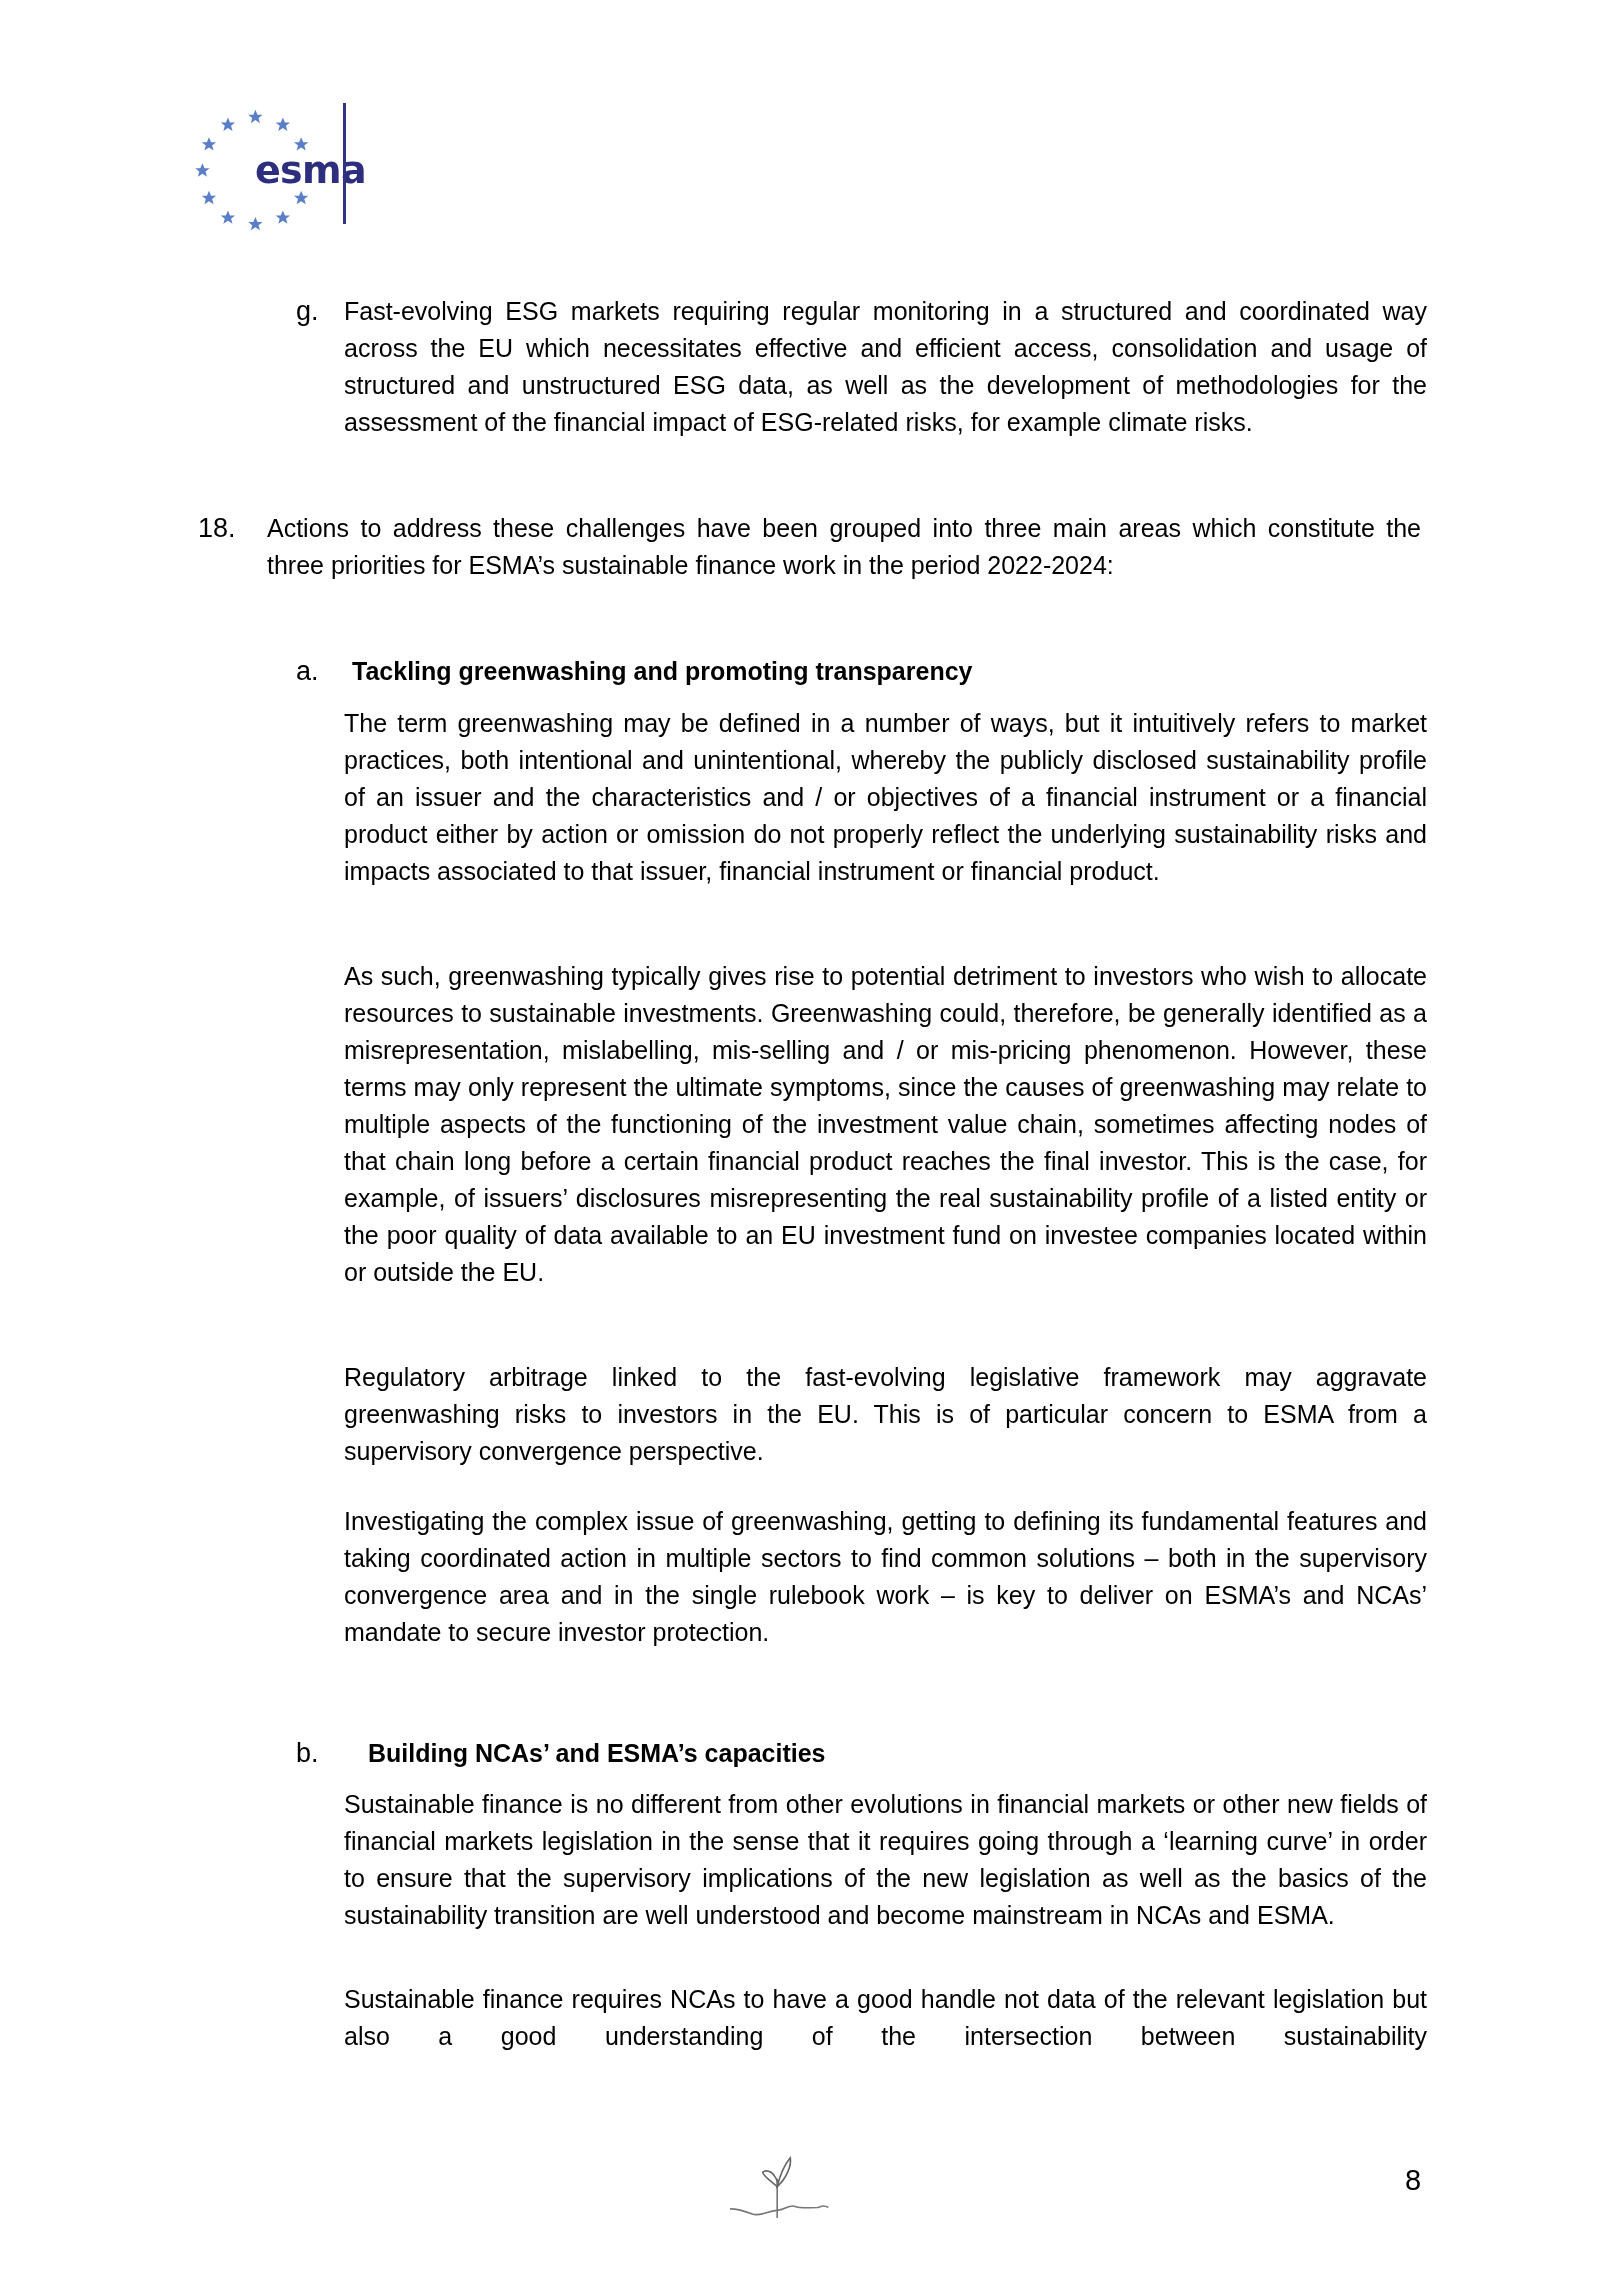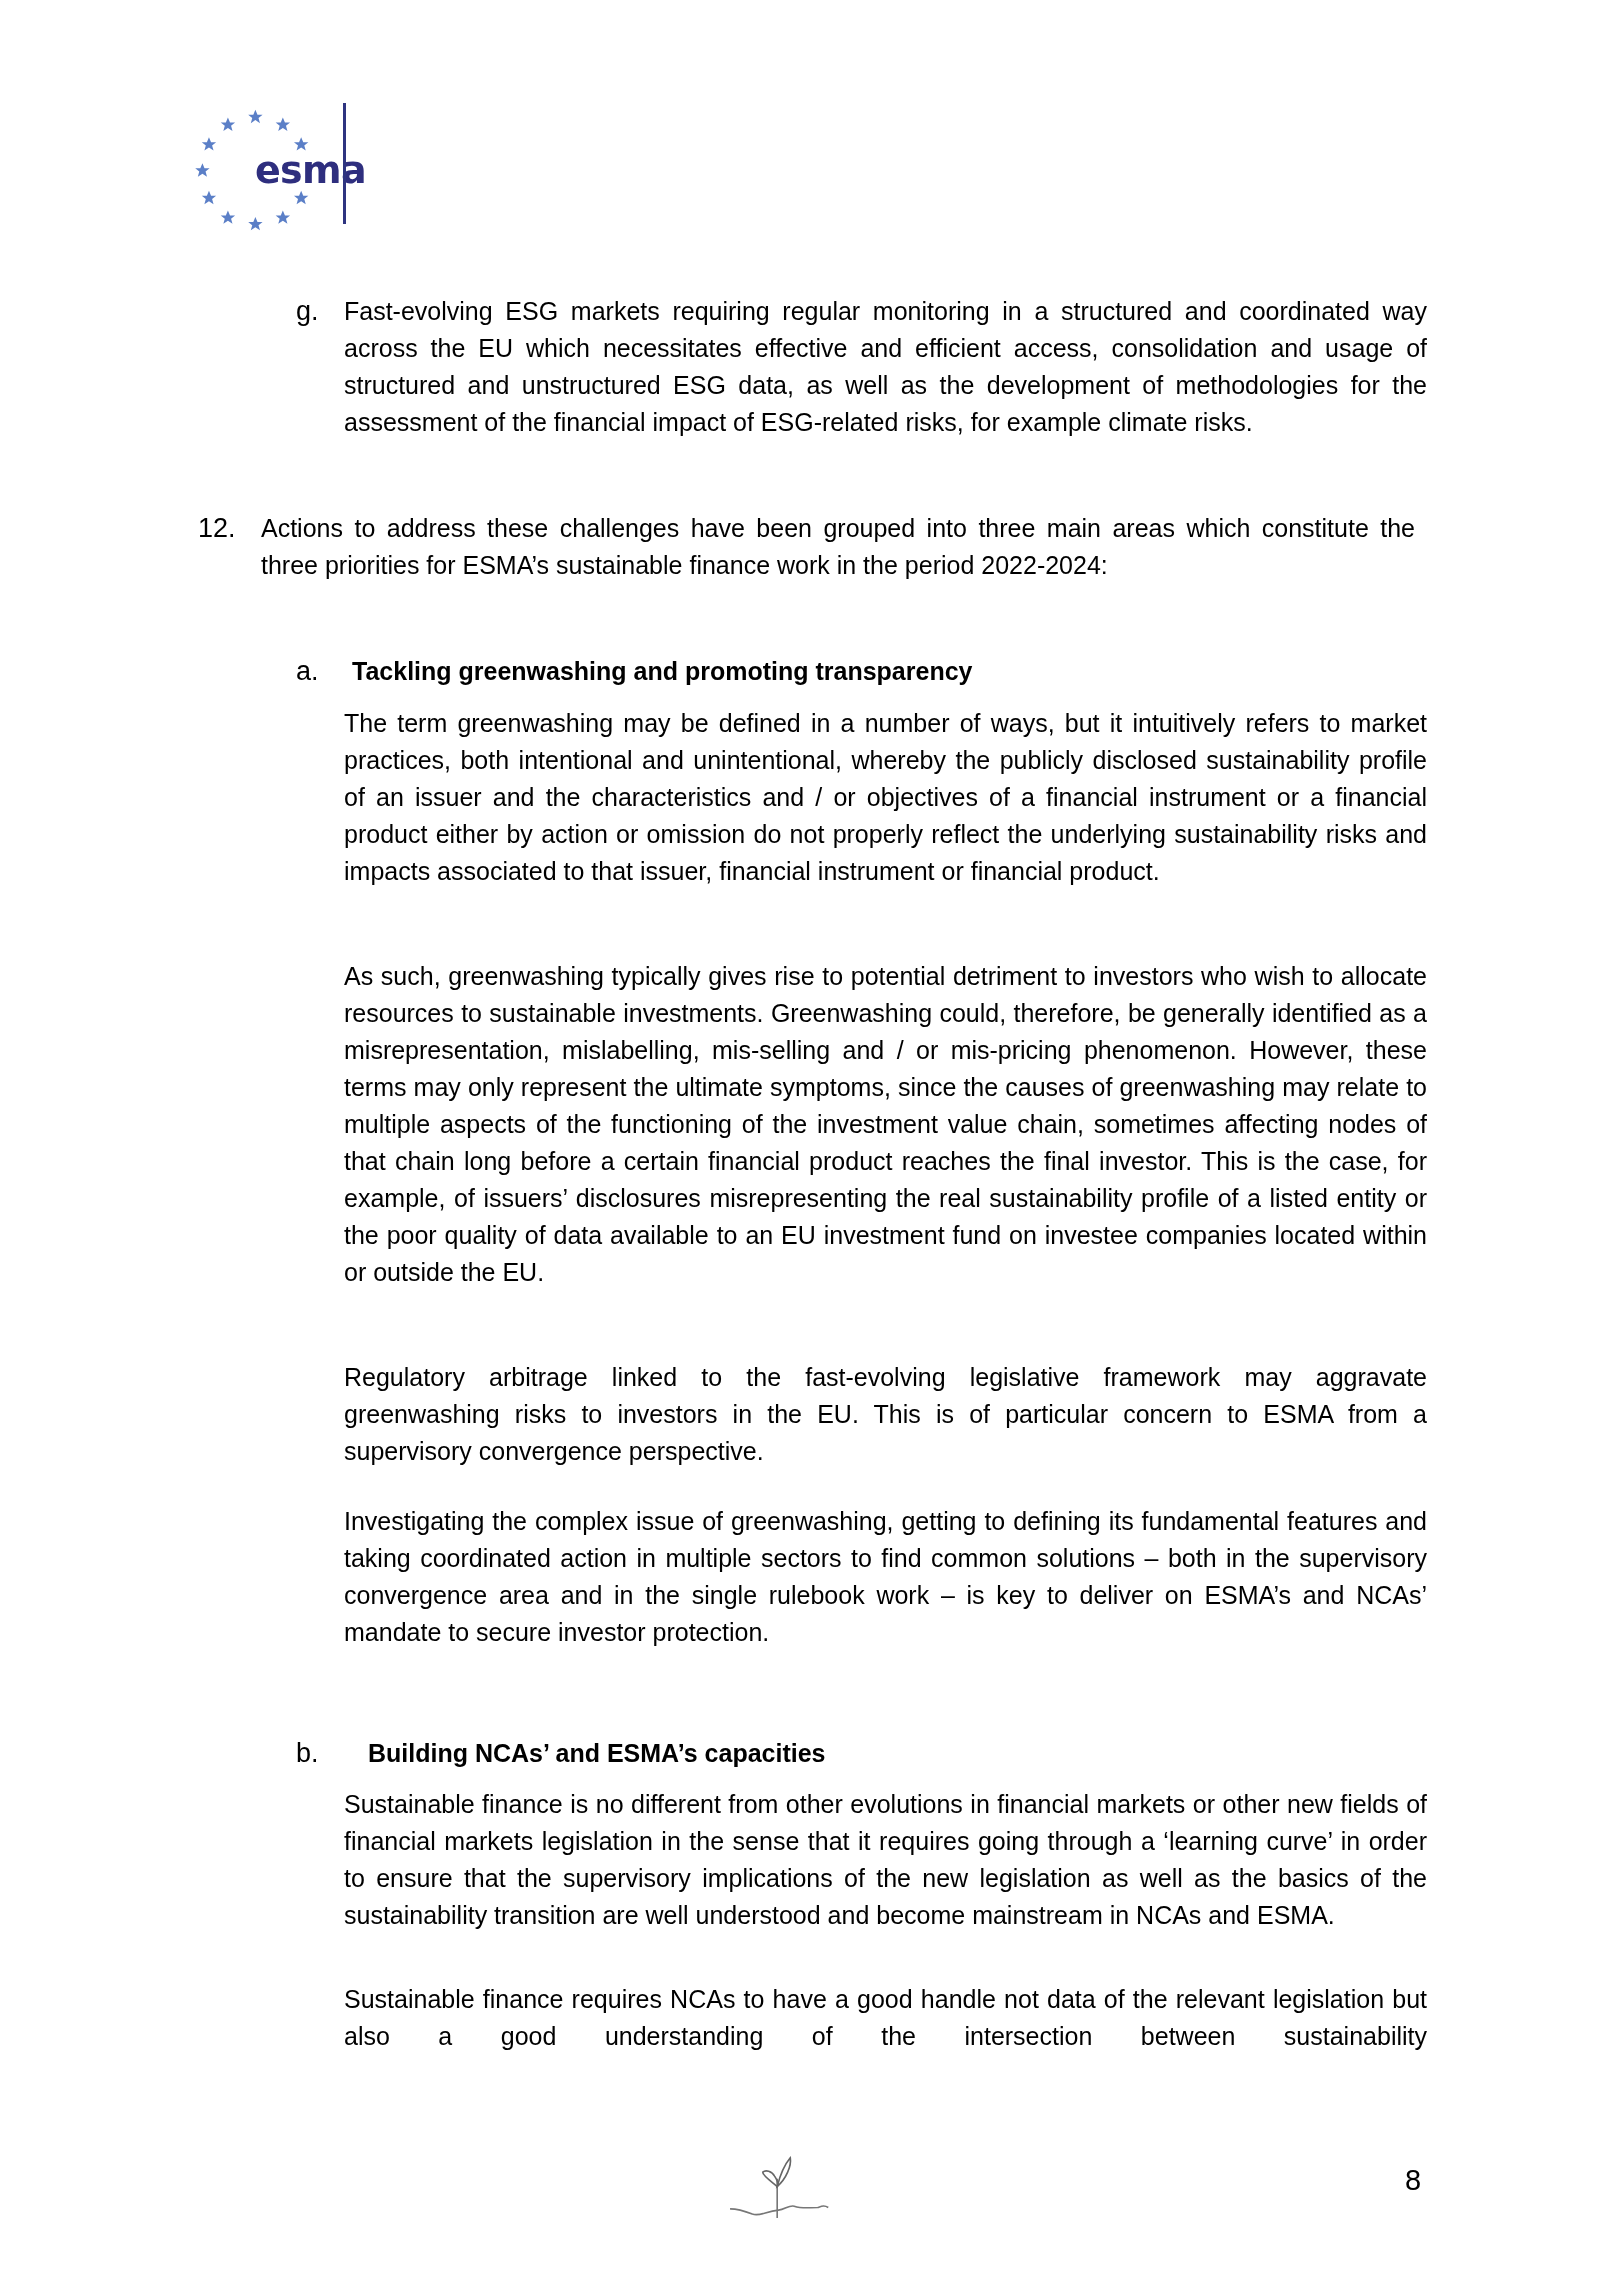--- a/index.html
+++ b/index.html
@@ -36,22 +36,22 @@
     <use href="#star" x="142" y="192"></use>
     <use href="#star" x="100" y="202"></use>
   </svg>
   <span class="logo-text">esma</span>
 </div>
 <div class="logo-divider"></div>
 
 <span class="marker" style="left:296px; top:293px;">g.</span>
 <div class="block last-left" style="left:344px; top:293px; width:1083px;">Fast-evolving ESG markets requiring regular monitoring in a structured and coordinated way across the EU which necessitates effective and efficient access, consolidation and usage of structured and unstructured ESG data, as well as the development of methodologies for the assessment of the financial impact of ESG-related risks, for example climate risks.</div>
 
-<span class="marker" style="left:198px; top:510px;">12.</span>
-<div class="block last-left" style="left:261px; top:510px; width:1154px;">Actions to address these challenges have been grouped into three main areas which constitute the three priorities for ESMA’s sustainable finance work in the period 2022-2024:</div>
+<span class="marker" style="left:198px; top:510px;">18.</span>
+<div class="block last-left" style="left:267px; top:510px; width:1154px;">Actions to address these challenges have been grouped into three main areas which constitute the three priorities for ESMA’s sustainable finance work in the period 2022-2024:</div>
 
 <span class="marker" style="left:296px; top:653px;">a.</span>
 <div class="block bold" style="left:344px; top:653px; width:1083px;">Tackling greenwashing and promoting transparency</div>
 
 <div class="block last-left" style="left:344px; top:705px; width:1083px;">The term greenwashing may be defined in a number of ways, but it intuitively refers to market practices, both intentional and unintentional, whereby the publicly disclosed sustainability profile of an issuer and the characteristics and / or objectives of a financial instrument or a financial product either by action or omission do not properly reflect the underlying sustainability risks and impacts associated to that issuer, financial instrument or financial product.</div>
 <div class="block last-left" style="left:344px; top:958px; width:1083px;">As such, greenwashing typically gives rise to potential detriment to investors who wish to allocate resources to sustainable investments. Greenwashing could, therefore, be generally identified as a misrepresentation, mislabelling, mis-selling and / or mis-pricing phenomenon. However, these terms may only represent the ultimate symptoms, since the causes of greenwashing may relate to multiple aspects of the functioning of the investment value chain, sometimes affecting nodes of that chain long before a certain financial product reaches the final investor. This is the case, for example, of issuers’ disclosures misrepresenting the real sustainability profile of a listed entity or the poor quality of data available to an EU investment fund on investee companies located within or outside the EU.</div>
 <div class="block last-left" style="left:344px; top:1359px; width:1083px;">Regulatory arbitrage linked to the fast-evolving legislative framework may aggravate greenwashing risks to investors in the EU. This is of particular concern to ESMA from a supervisory convergence perspective.</div>
 <div class="block last-left" style="left:344px; top:1503px; width:1083px;">Investigating the complex issue of greenwashing, getting to defining its fundamental features and taking coordinated action in multiple sectors to find common solutions – both in the supervisory convergence area and in the single rulebook work – is key to deliver on ESMA’s and NCAs’ mandate to secure investor protection.</div>
 
 <span class="marker" style="left:296px; top:1735px;">b.</span>

